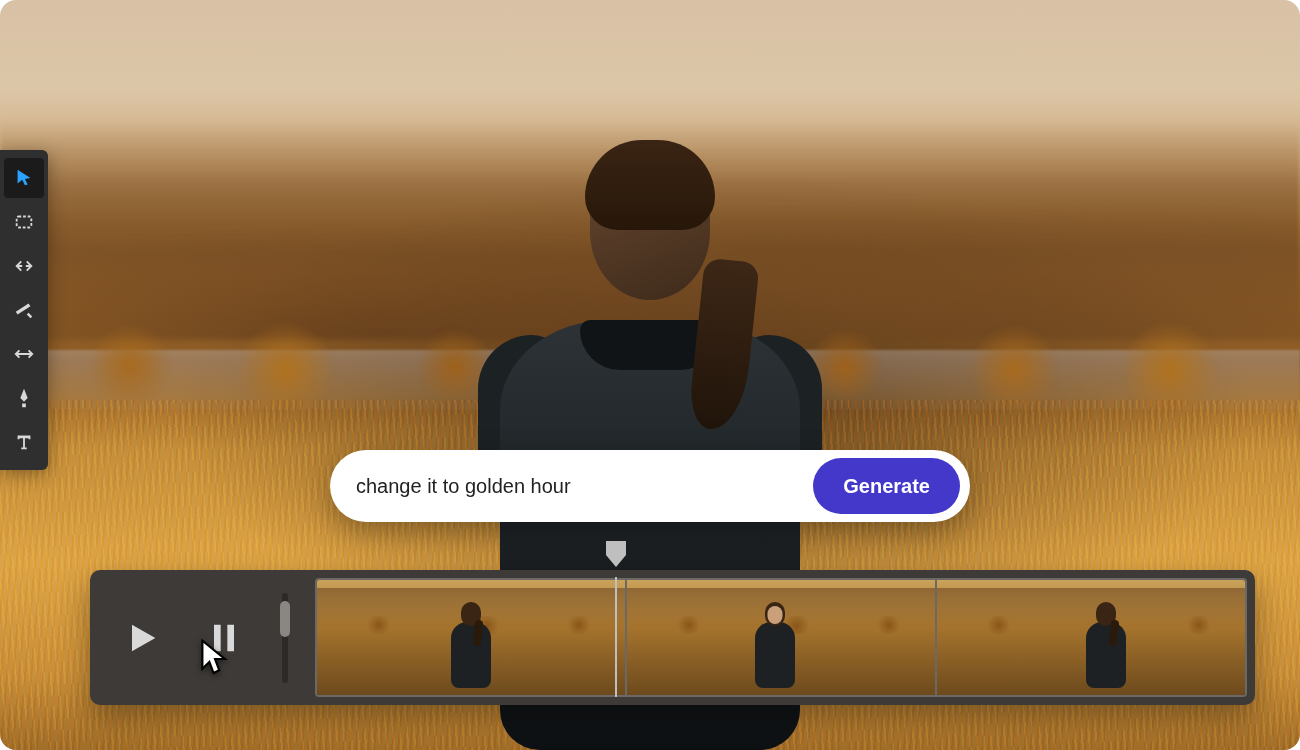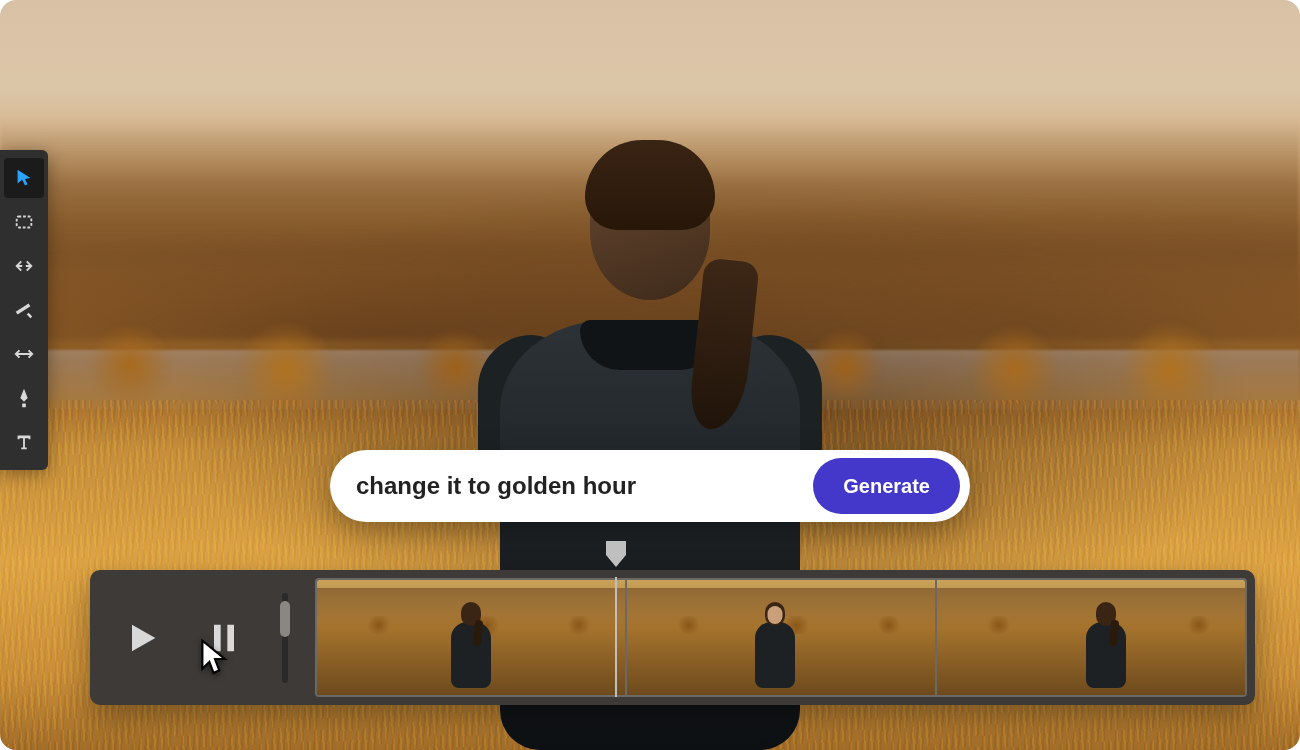--- a/index.html
+++ b/index.html
@@ -107,23 +107,22 @@
   .tool svg{ width:22px; height:22px; display:block; }
 
   
   .prompt-bar{
     position:absolute; left:50%; top:450px; transform:translateX(-50%);
     width:640px; height:72px; background:#fff; border-radius:40px;
     display:flex; align-items:center; padding:8px 10px 8px 26px;
     box-shadow:0 10px 30px rgba(0,0,0,0.3);
   }
   .prompt-bar input{
-    flex:1; border:none; outline:none; font-size:24px; color:#222;
+    flex:1; border:none; outline:none; font-size:20px; color:#222;
     background:transparent;
-    font-weight:bold;
   }
   .generate-btn{
     height:56px; padding:0 30px; border:none; border-radius:30px; cursor:pointer;
     background:#4338ca; color:#fff; font-size:20px; font-weight:600;
   }
 
   
   .timeline{
     position:absolute; left:90px; right:45px; bottom:45px; height:135px;
     background:#3d3a37; border-radius:10px;

